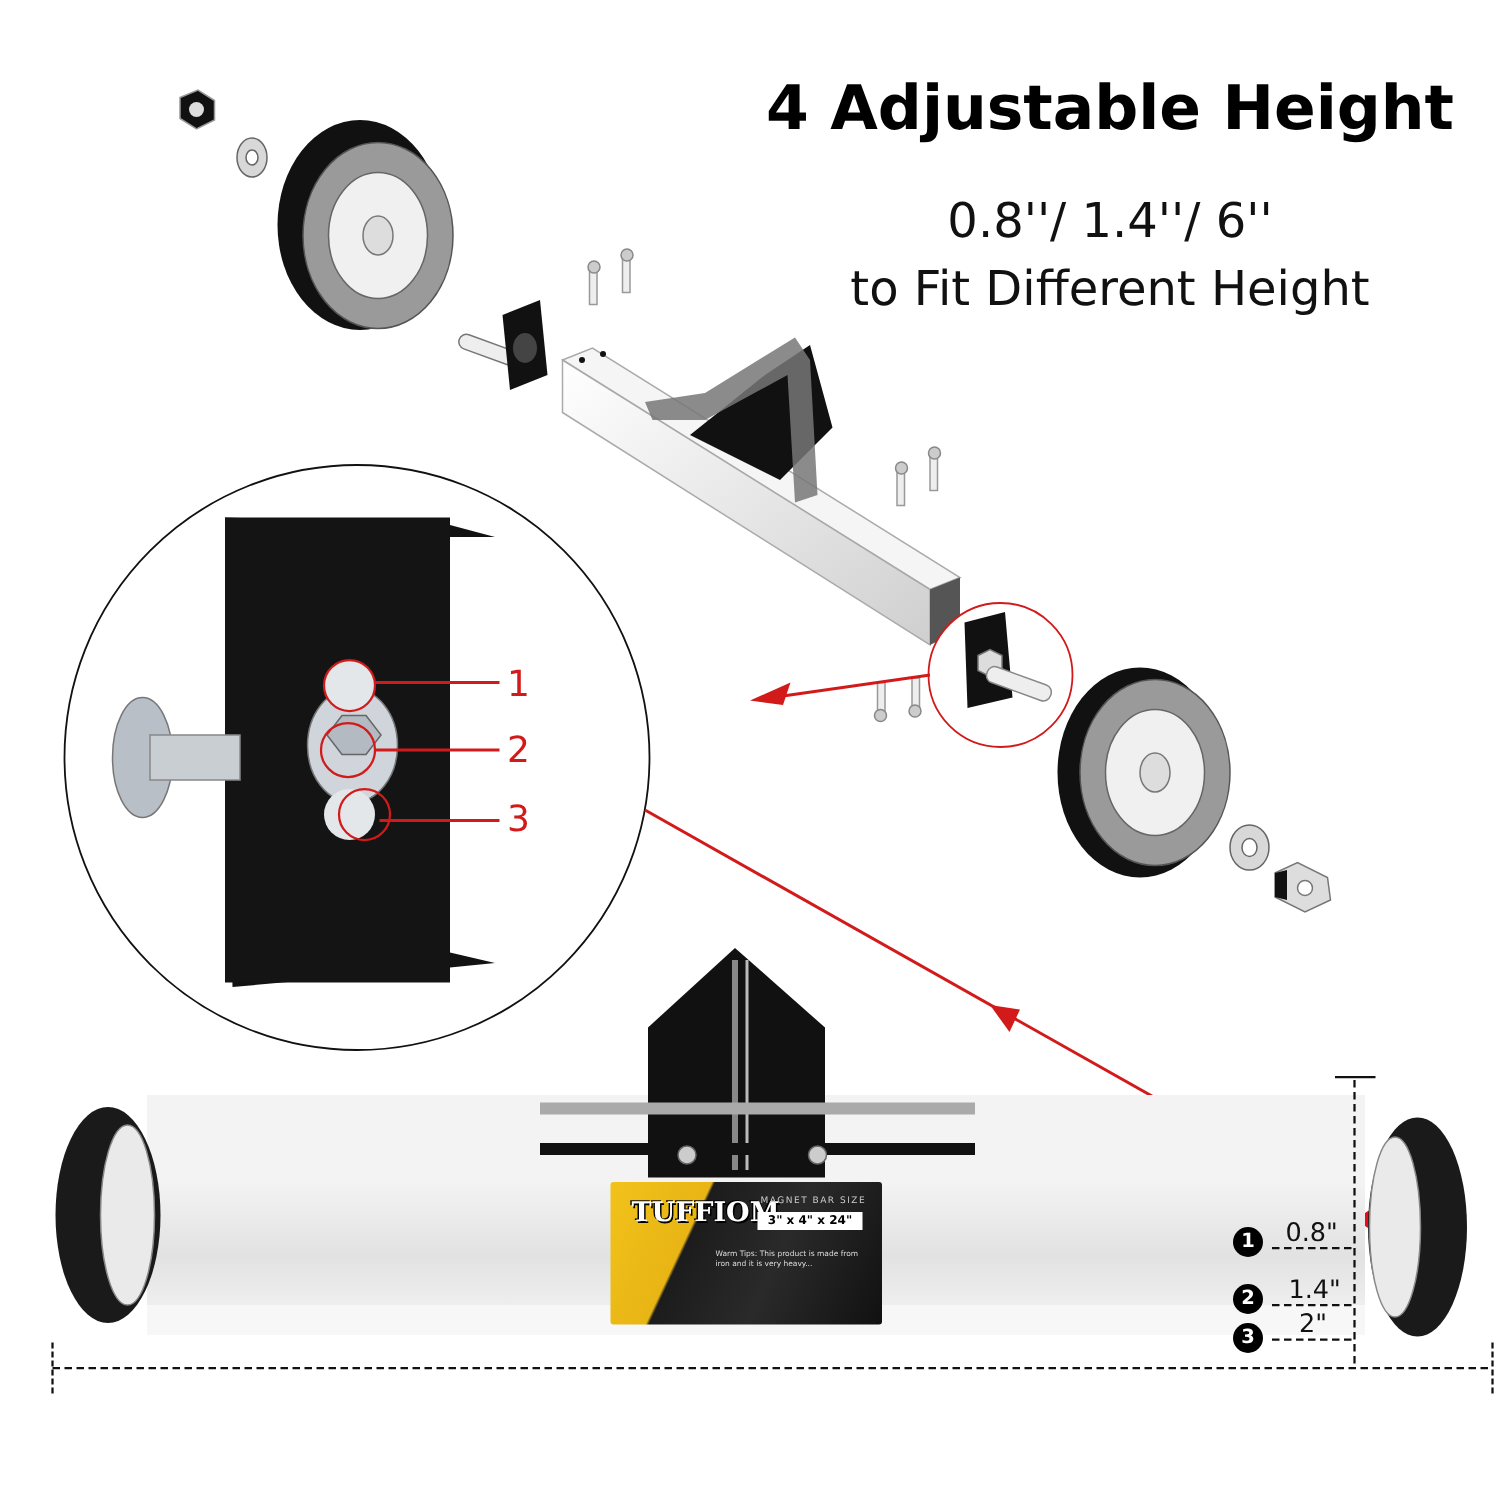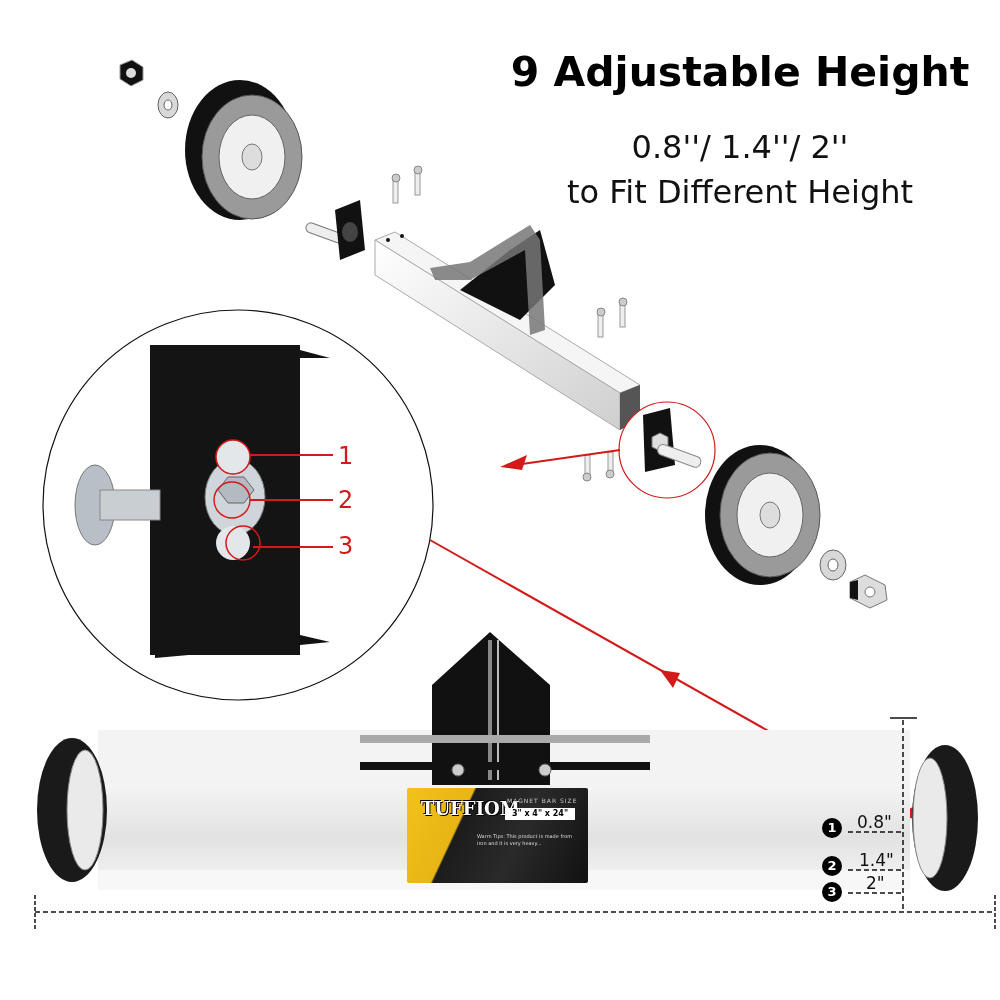--- a/index.html
+++ b/index.html
@@ -155,22 +155,22 @@
     <line x1="35" y1="895" x2="35" y2="930" stroke-dasharray="4,2"></line>
     <line x1="995" y1="895" x2="995" y2="930" stroke-dasharray="4,2"></line>
     <line x1="903" y1="720" x2="903" y2="912"></line>
     <line x1="890" y1="718" x2="917" y2="718" stroke-dasharray="none"></line>
     <line x1="848" y1="832" x2="903" y2="832"></line>
     <line x1="848" y1="870" x2="903" y2="870"></line>
     <line x1="848" y1="893" x2="903" y2="893"></line>
   </g>
 </svg>
 
-<div class="title">9 Adjustable Height</div>
-<div class="sub1">0.8''/ 1.4''/ 2''</div>
+<div class="title">4 Adjustable Height</div>
+<div class="sub1">0.8''/ 1.4''/ 6''</div>
 <div class="sub2">to Fit Different Height</div>
 
 <div class="label-num" style="left:338px;top:442px;">1</div>
 <div class="label-num" style="left:338px;top:486px;">2</div>
 <div class="label-num" style="left:338px;top:532px;">3</div>
 
 <div class="badge" style="left:822px;top:818px;">1</div>
 <div class="hlabel" style="left:857px;top:812px;">0.8"</div>
 <div class="badge" style="left:822px;top:856px;">2</div>
 <div class="hlabel" style="left:859px;top:850px;">1.4"</div>

